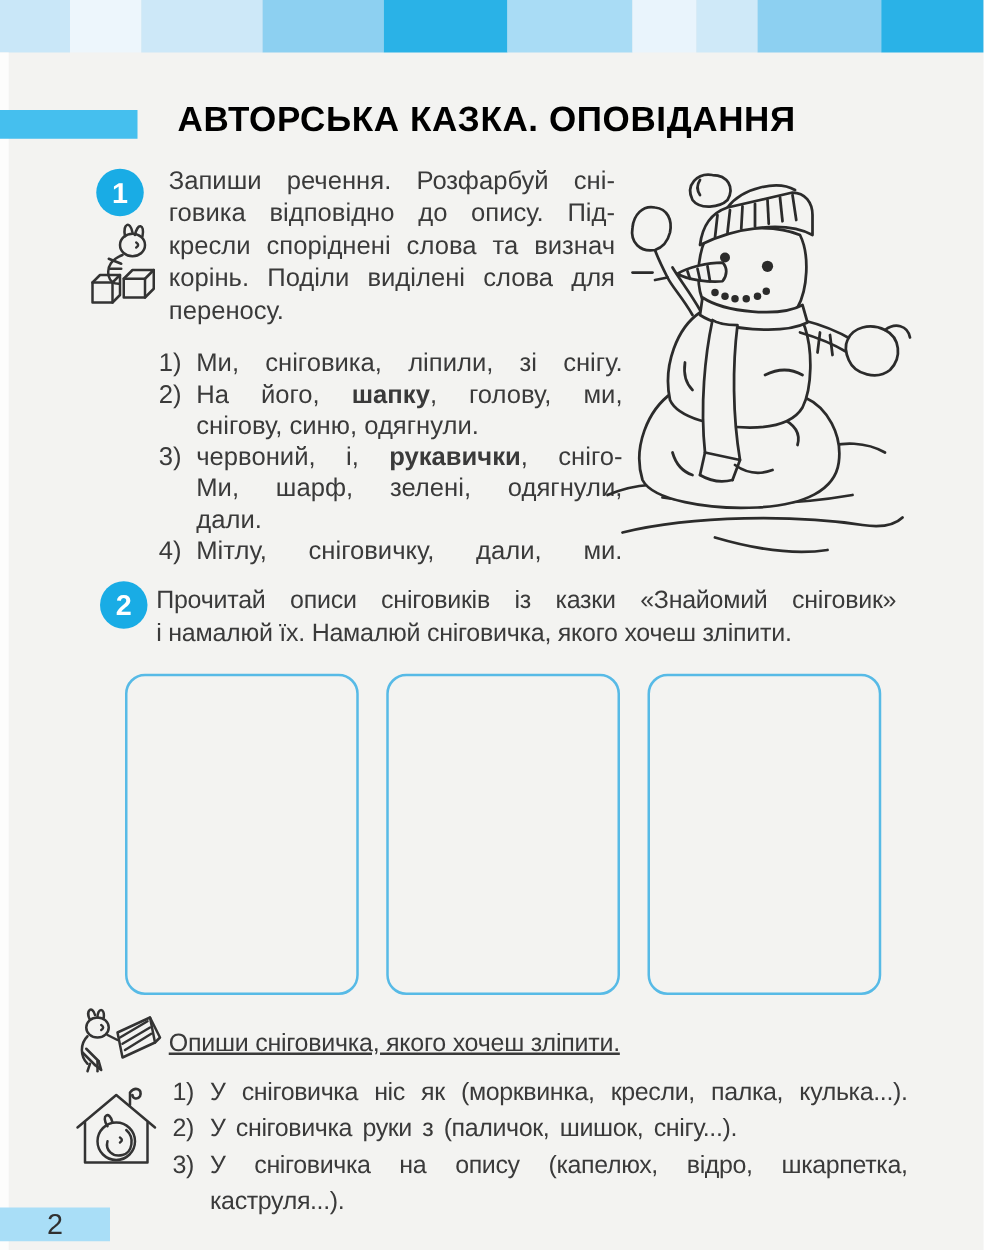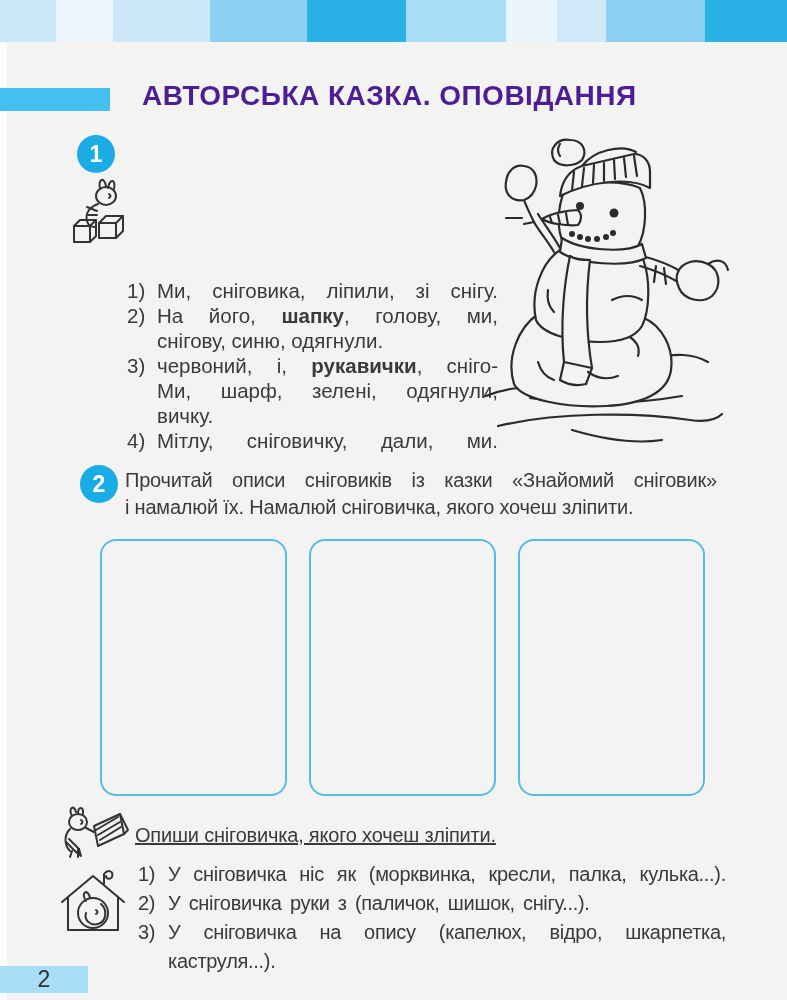--- a/index.html
+++ b/index.html
@@ -8,21 +8,21 @@
     background:#f3f3f1;
     font-family:"Liberation Sans",sans-serif;color:#3a3a3a;
   }
   .top-band{position:absolute;left:0;top:0;width:787px;height:42px;display:flex;}
   .top-band div{height:42px;flex:none;}
   .left-strip{position:absolute;left:0;top:42px;width:7px;height:958px;background:#fdfdfc;}
 
   .title-marker{position:absolute;left:0;top:88px;width:110px;height:23px;background:#45bfee;}
   .page-title{
     position:absolute;left:142px;top:80px;width:600px;
-    font-size:28px;font-weight:bold;letter-spacing:.5px;color:#4c1d95;white-space:nowrap;
+    font-size:28px;font-weight:bold;letter-spacing:.5px;color:#000000;white-space:nowrap;
   }
 
   .badge{
     position:absolute;width:38px;height:38px;border-radius:50%;background:#19ace5;
     color:#fff;font-size:23px;font-weight:bold;display:flex;align-items:center;justify-content:center;
   }
   .badge1{left:77px;top:135px;}
   .badge2{left:80px;top:465px;}
 
   .icon{position:absolute;}
@@ -96,41 +96,48 @@
         <rect x="8" y="50" width="16" height="16"></rect>
         <path d="M8,50 L14,44 L30,44 L24,50"></path>
         <path d="M30,44 L30,60 L24,66"></path>
         <rect x="33" y="47" width="17" height="15"></rect>
         <path d="M33,47 L40,40 L57,40 L50,47"></path>
         <path d="M57,40 L57,55 L50,62"></path>
       </g>
     </svg>
   </div>
 
+  <div class="ex1-instr">
+    <div class="jline">Запиши речення. Розфарбуй сні-</div>
+    <div class="jline">говика відповідно до опису. Під-</div>
+    <div class="jline">кресли споріднені слова та визнач</div>
+    <div class="jline">корінь. Поділи виділені слова для</div>
+    <div class="lline">переносу.</div>
+  </div>
 
   <div class="ex1-list">
     <div class="li">
       <div class="num">1)</div>
       <div class="body">
         <div class="jline">Ми, сніговика, ліпили, зі снігу.</div>
       </div>
     </div>
     <div class="li">
       <div class="num">2)</div>
       <div class="body">
         <div class="jline"><span>На його, </span><b>шапку</b><span>, голову, ми,</span></div>
         <div class="lline">снігову, синю, одягнули.</div>
       </div>
     </div>
     <div class="li">
       <div class="num">3)</div>
       <div class="body">
         <div class="jline"><span>червоний, і, </span><b>рукавички</b><span>, сніго-</span></div>
         <div class="jline">Ми, шарф, зелені, одягнули,</div>
-        <div class="lline">вичку.</div>
+        <div class="lline">дали.</div>
       </div>
     </div>
     <div class="li">
       <div class="num">4)</div>
       <div class="body">
         <div class="jline">Мітлу, сніговичку, дали, ми.</div>
       </div>
     </div>
   </div>
 

